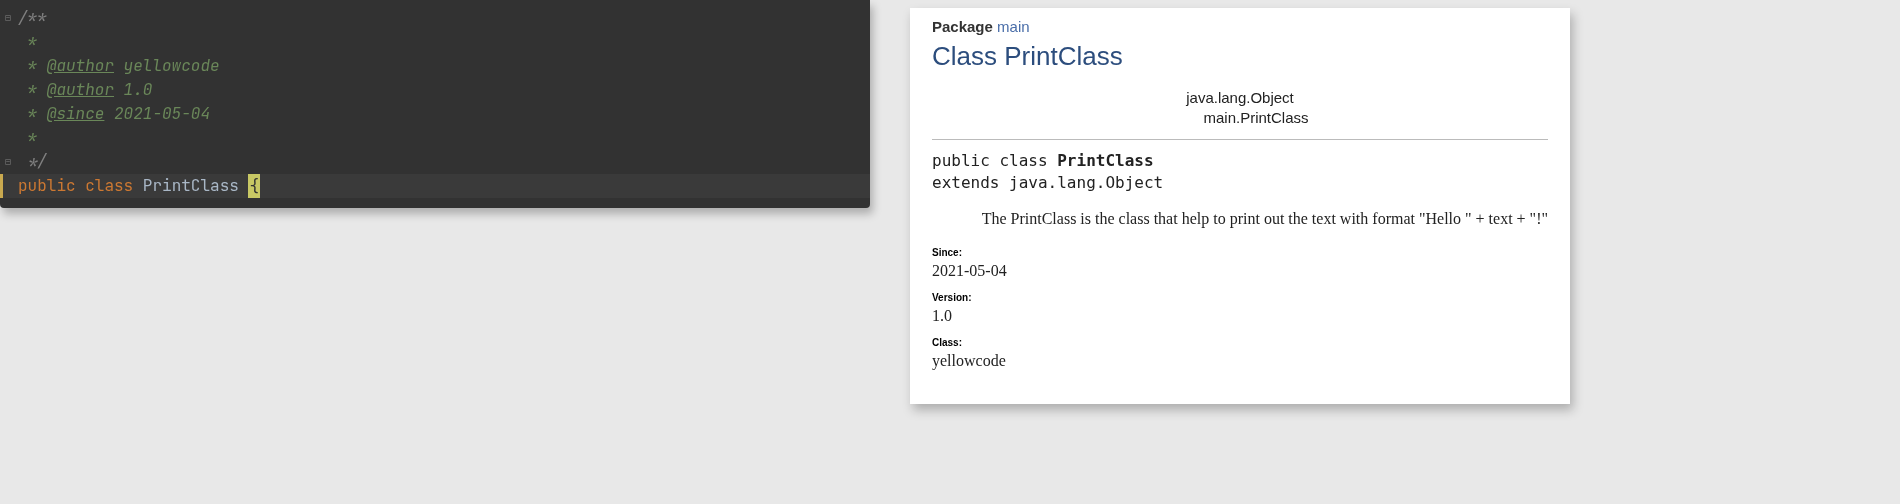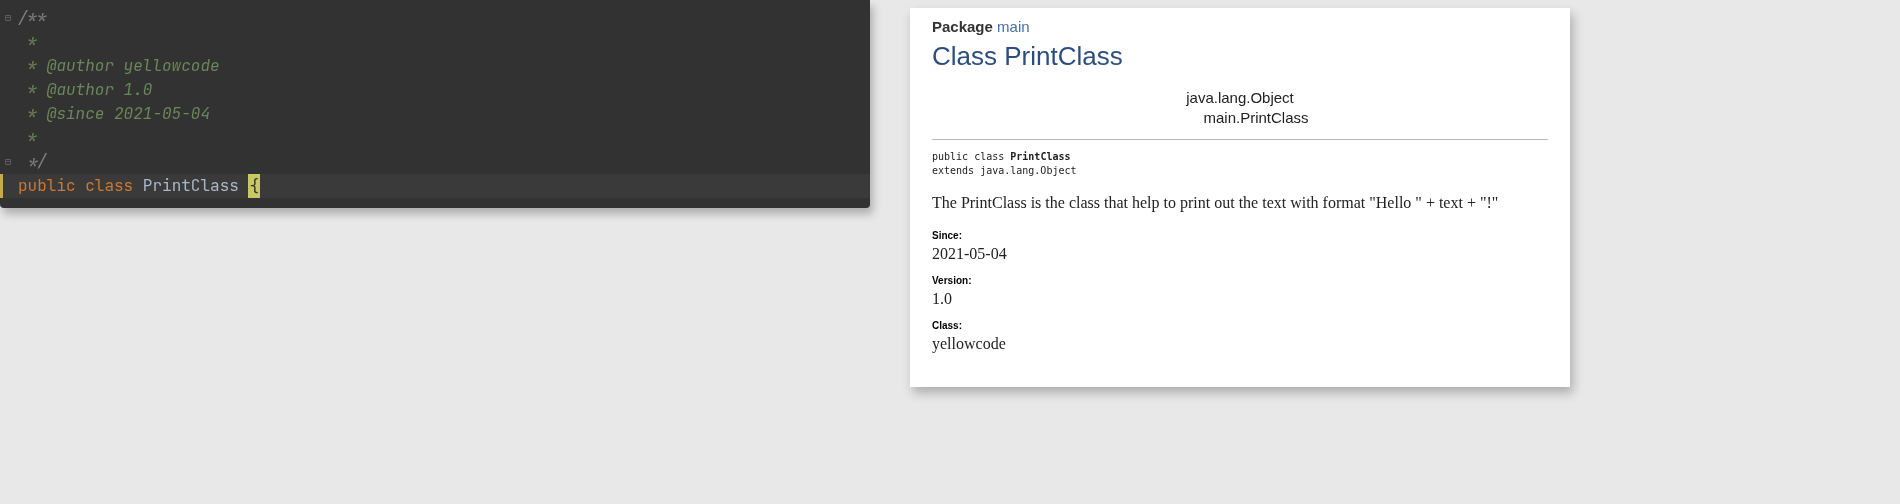--- a/index.html
+++ b/index.html
@@ -44,21 +44,21 @@
     .gutter-fold {
       position: absolute;
       left: 2px;
       color: #6a6a6a;
       font-size: 10px;
       font-style: normal;
       width: 12px;
       text-align: center;
     }
     .comment-gray { color: #808080; }
-    .javadoc-tag { color: #6a8759; font-style: italic; }
+    .javadoc-tag { color: #6a8759; text-decoration: underline; font-style: italic; }
     .keyword-orange { color: #cc7832; font-style: normal; }
     .class-name { color: #a9b7c6; font-style: normal; }
     .brace-hl {
       color: #323232;
       background: #c8c864;
       font-style: normal;
       padding: 0 1px;
     }
     .caret-line {
       background: #3a3a3a;
@@ -95,32 +95,33 @@
       text-align: center;
     }
     .hierarchy-indent { padding-left: 32px; }
     .hr {
       border: none;
       border-top: 1px solid #bbb;
       margin: 8px 0 10px 0;
     }
     .decl {
       font-family: "DejaVu Sans Mono", Menlo, Consolas, monospace;
-      font-size: 10px;
+      font-size: 16px;
       line-height: 1.4;
       color: #222;
       margin-bottom: 14px;
     }
     .decl-bold { font-weight: 700; }
     .desc {
       font-family: Georgia, "Times New Roman", serif;
       font-size: 16px;
       color: #222;
       margin-bottom: 16px;
       line-height: 1.4;
+      text-align: right;
     }
     .tag-label {
       font-weight: 700;
       font-size: 10px;
       color: #000000;
       margin-bottom: 4px;
       font-family: -apple-system, BlinkMacSystemFont, "Segoe UI", sans-serif;
     }
     .tag-val {
       font-family: Georgia, "Times New Roman", serif;

